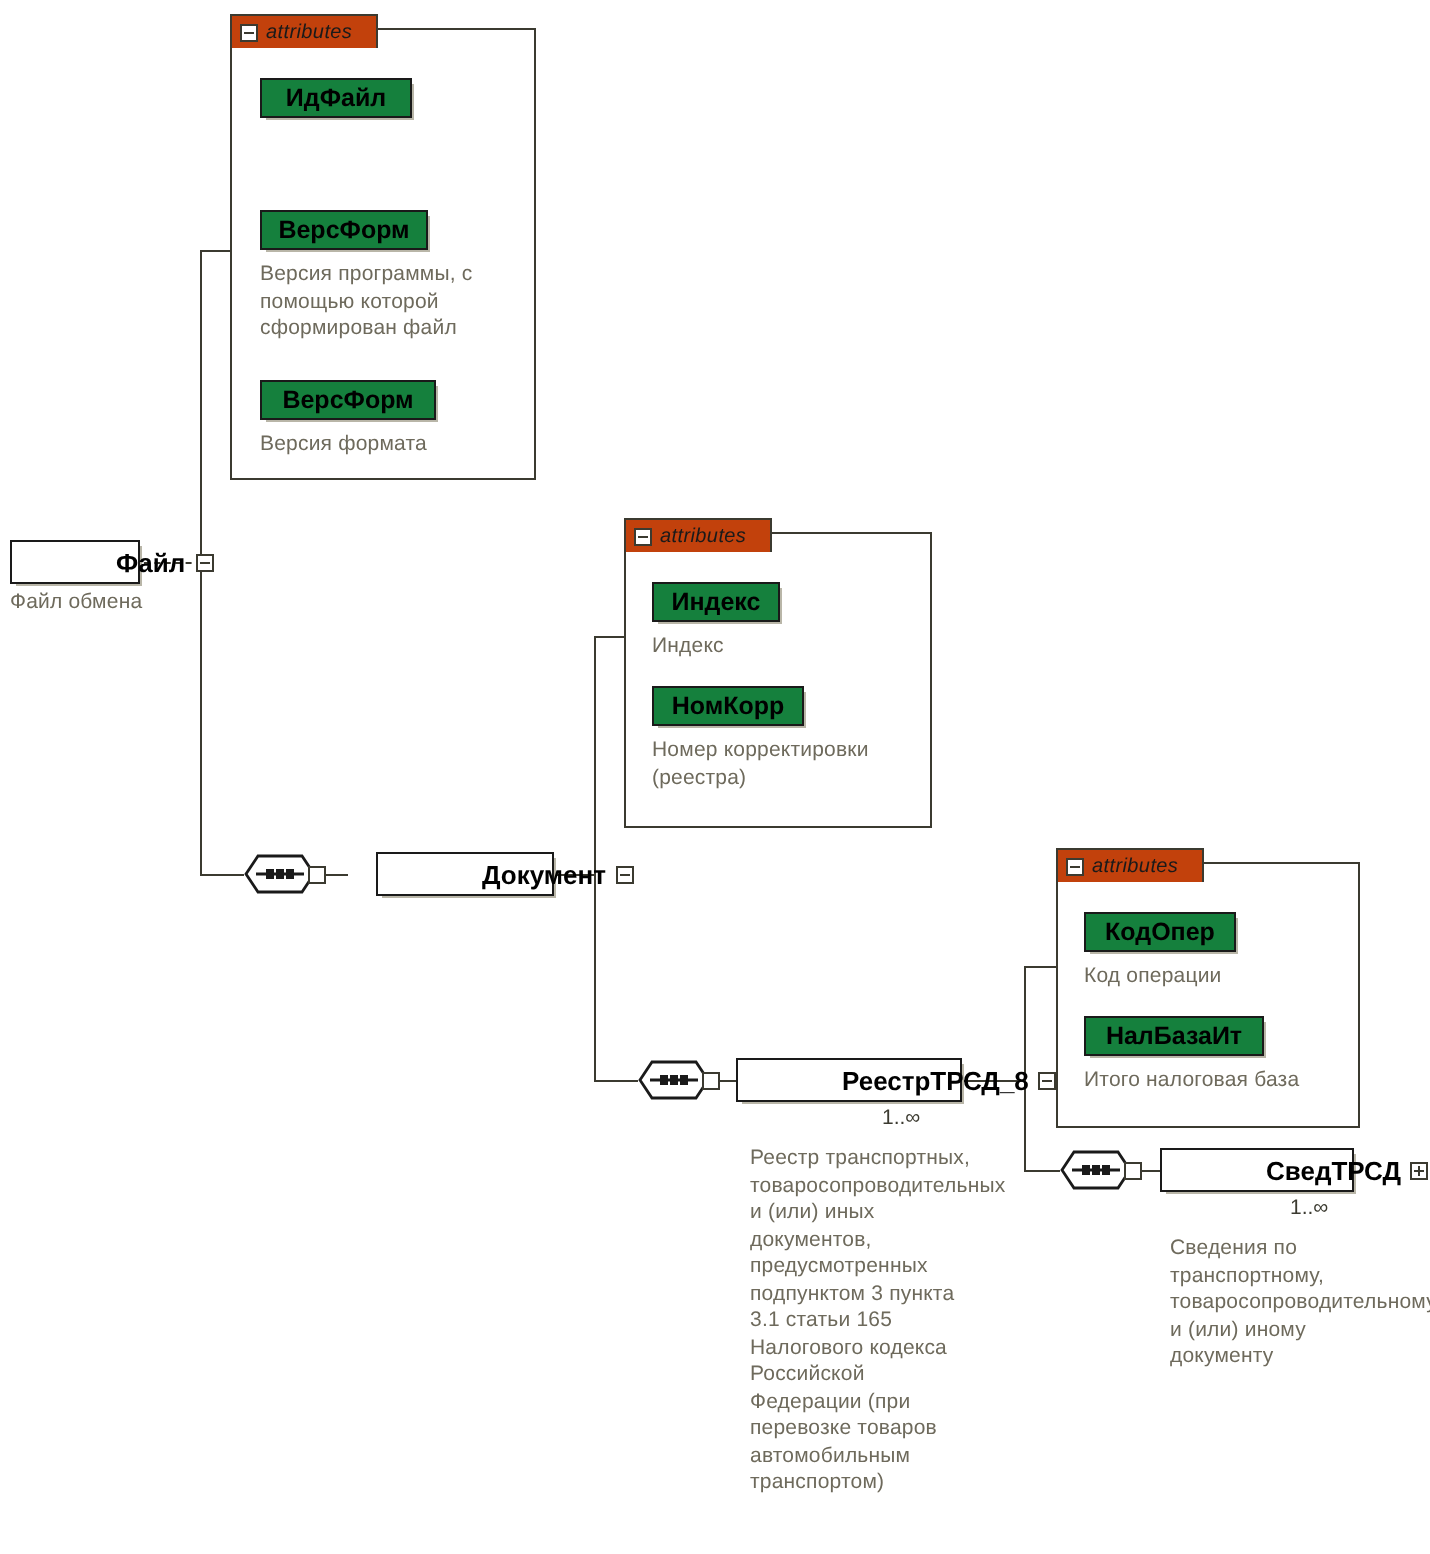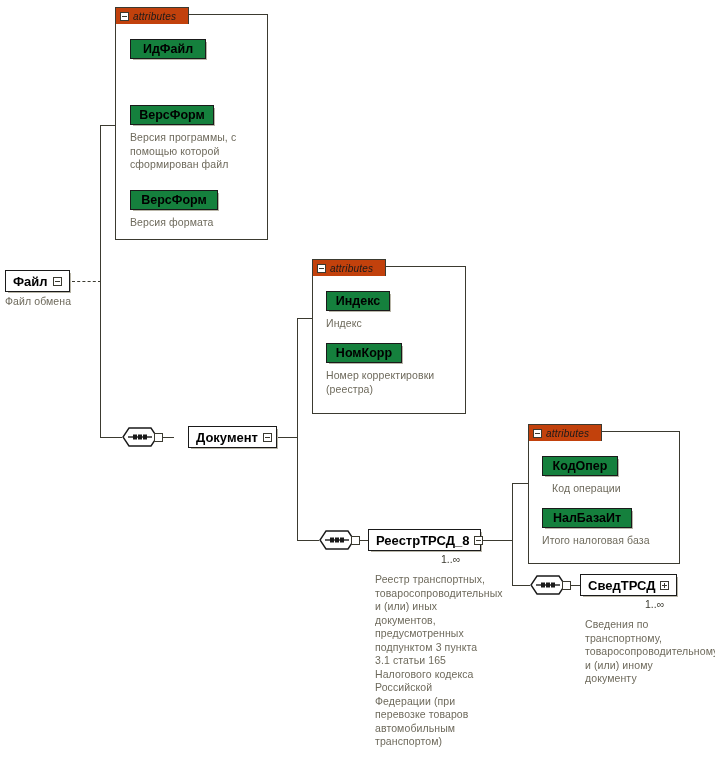--- a/index.html
+++ b/index.html
@@ -120,20 +120,21 @@
     position: absolute;
     box-sizing: border-box;
     border: 1px solid #1a1a1a;
     background: #ffffff;
     height: 22px;
     display: flex;
     align-items: center;
     box-shadow: 2px 2px 0 -1px #b9b6a8;
     white-space: nowrap;
     z-index: 4;
+    padding-left: 45px;
   }
   .node .nm {
     font-weight: bold;
     font-size: 13px;
     color: #000;
     padding: 0 5px 0 7px;
   }
   .node .tg {
     margin-right: 3px;
   }
@@ -255,21 +256,21 @@
   <div class="attr-box" style="left:528px; top:431px; width:152px; height:133px;"></div>
   <div class="tab-mask" style="left:530px; top:430px; width:70px;"></div>
   <div class="attr-tab" style="left:528px; top:424px; width:74px;">
     <span class="toggle"></span>
     <span class="ttl">attributes</span>
   </div>
 
   <div class="attr-item" style="left:542px; top:456px; width:76px;">
     <span>КодОпер</span>
   </div>
-  <div class="desc" style="left:542px; top:482px; width:130px;margin-left:10px;">Код операции</div>
+  <div class="desc" style="left:542px; top:482px; width:130px;">Код операции</div>
 
   <div class="attr-item" style="left:542px; top:508px; width:90px;">
     <span>НалБазаИт</span>
   </div>
   <div class="desc" style="left:542px; top:534px; width:136px;">Итого налоговая база</div>
 
   <div class="seq" style="left:319px; top:530px;">
     <svg width="36" height="20" viewBox="0 0 36 20">
       <path d="M7 1 L29 1 L35 10 L29 19 L7 19 L1 10 Z" fill="#ffffff" stroke="#1a1a1a" stroke-width="1.4"></path>
       <line x1="6" y1="10" x2="30" y2="10" stroke="#1a1a1a" stroke-width="1.4"></line>

